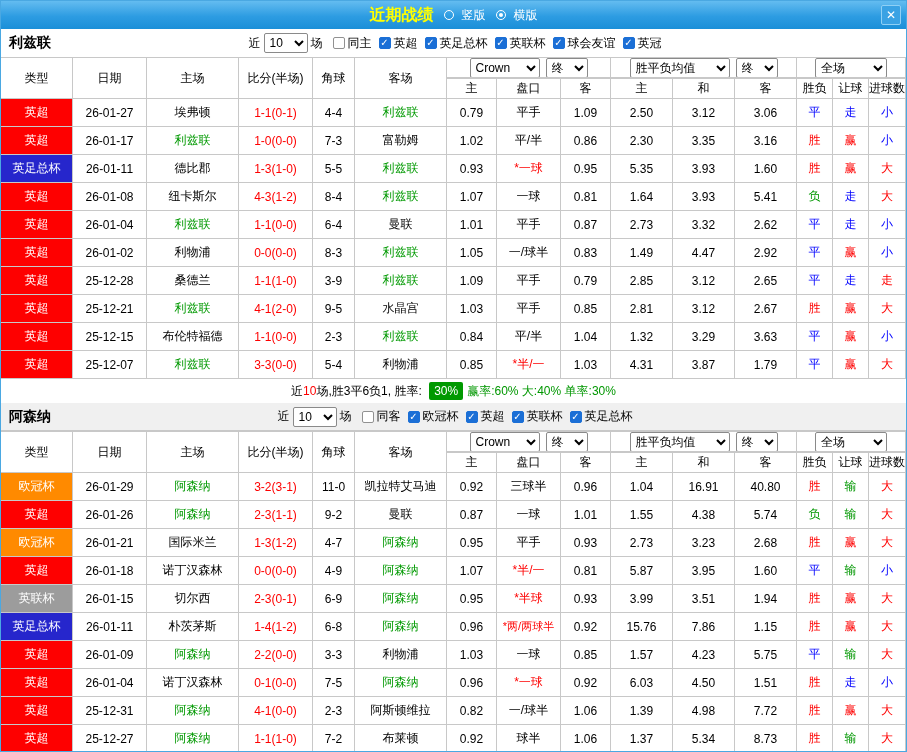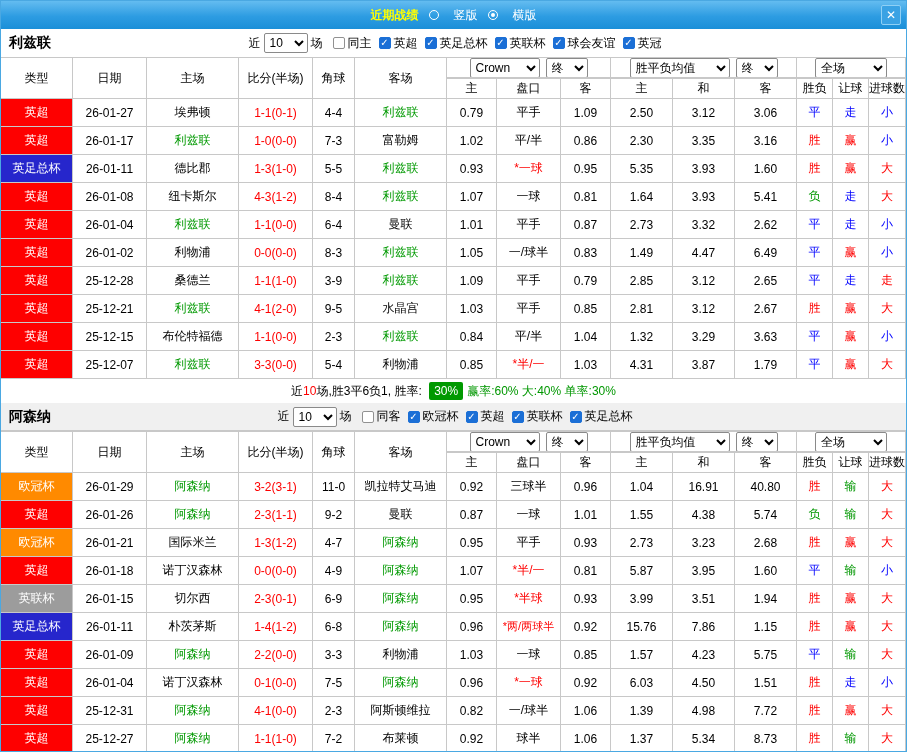--- a/index.html
+++ b/index.html
@@ -4,22 +4,22 @@
 <style>
   :root{ --bc:#c8c8c8; }
   *{ box-sizing:border-box; }
   body{ margin:0; font-family:"Liberation Sans","DejaVu Sans",sans-serif; background:#fff; }
   .window{ width:907px; height:752px; border:1px solid #4aa8e2; overflow:hidden; background:#fff; }
 
   
   .topbar{ height:28px; background:linear-gradient(180deg,#64bcf0 0%,#2d9ce2 55%,#1b8fd8 100%);
            display:flex; align-items:center; justify-content:center; position:relative; }
   .topbar-center{ display:flex; align-items:center; gap:10px; }
-  .title{ color:#ffff00; font-weight:bold; font-size:12px; }
-  .radio-item{ display:inline-flex; align-items:center; gap:15px; cursor:pointer; }
+  .title{ color:#ffff00; font-weight:bold; font-size:16px; }
+  .radio-item{ display:inline-flex; align-items:center; gap:8px; cursor:pointer; }
   .radio-dot{ width:10px; height:10px; border:1px solid #fff; border-radius:50%; display:inline-block; position:relative; }
   .radio-dot.checked::after{ content:""; position:absolute; left:2px; top:2px; right:2px; bottom:2px; background:#fff; border-radius:50%; }
   .radio-label{ color:#fff; font-size:12px; }
   .close-btn{ position:absolute; right:5px; top:4px; width:20px; height:20px; background:#3aa2e4;
               border:1px solid #8fd0f5; border-radius:2px; color:#fff; font-size:12px; line-height:18px;
               text-align:center; cursor:pointer; }
 
   
   .filter-bar{ height:28px; display:flex; align-items:center; position:relative; background:#fff; }
   .filter-bar.shaded{ background:#f0f0f0; border-bottom:1px solid var(--bc); }
@@ -228,21 +228,21 @@
             <div class="td">26-01-02</div>
             <div class="td team">利物浦</div>
             <div class="td score">0-0(0-0)</div>
             <div class="td">8-3</div>
             <div class="td team hl">利兹联</div>
             <div class="td">1.05</div>
             <div class="td">一/球半</div>
             <div class="td">0.83</div>
             <div class="td">1.49</div>
             <div class="td">4.47</div>
-            <div class="td">6.49</div>
+            <div class="td">2.92</div>
             <div class="td" style="color: rgb(0, 0, 254);">平</div>
             <div class="td" style="color: rgb(254, 0, 0);">赢</div>
             <div class="td" style="color: rgb(0, 0, 254);">小</div>
           </div>
           <div class="grid data-row">
             <div class="td league" style="background: rgb(254, 0, 0);">英超</div>
             <div class="td">25-12-28</div>
             <div class="td team">桑德兰</div>
             <div class="td score">1-1(1-0)</div>
             <div class="td">3-9</div>

